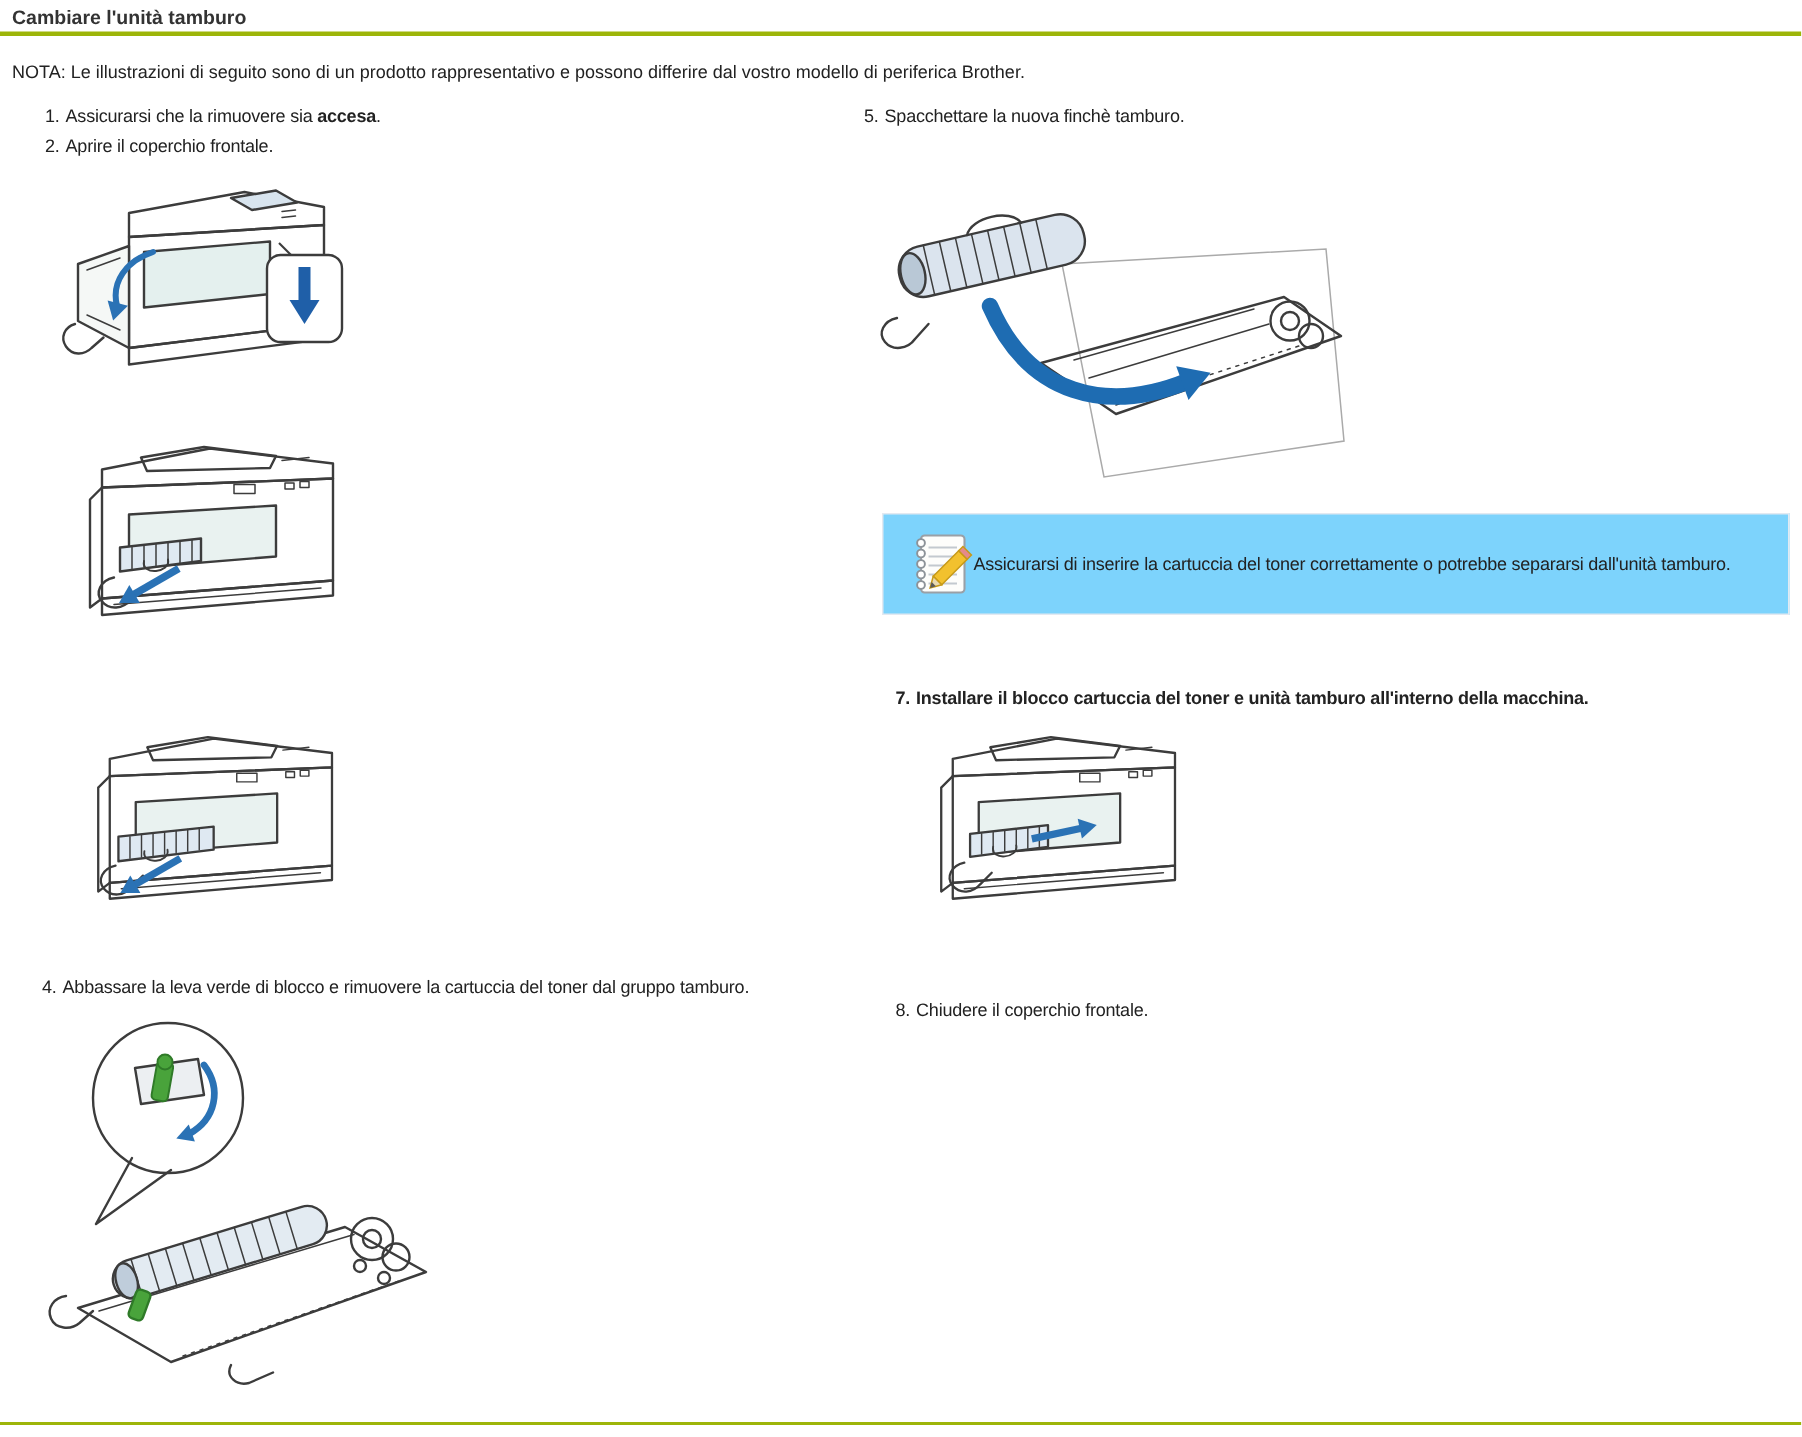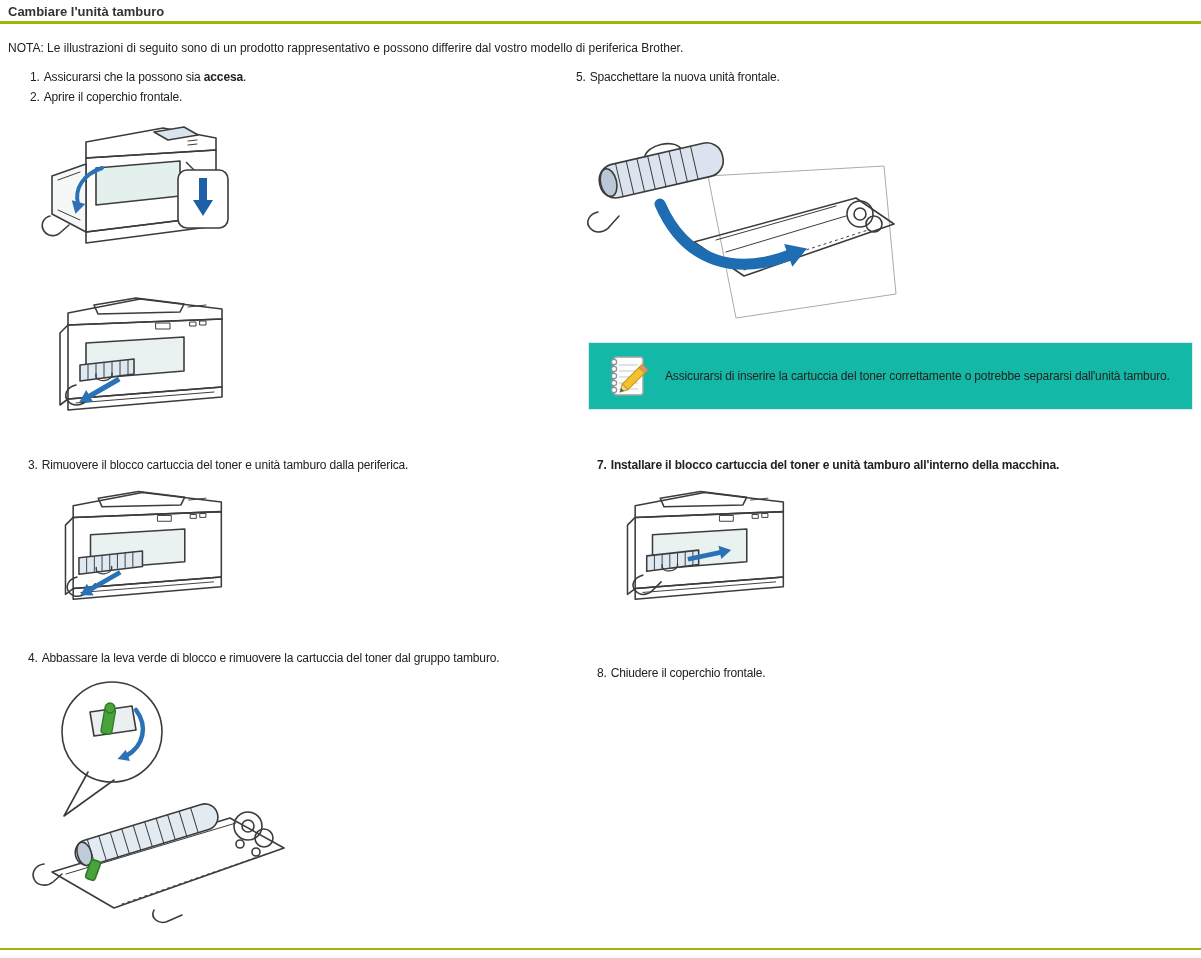--- a/index.html
+++ b/index.html
@@ -9,50 +9,47 @@
   .rule { position:absolute; left:0; width:1201px; background:var(--accent,#9db509); }
   .rule.top { top:21px; height:3px; }
   .rule.bottom { top:948px; height:2px; }
   .title { position:absolute; left:8px; top:4px; font-size:13px; font-weight:bold; color:#333; }
   .note { position:absolute; left:8px; top:41px; font-size:12px; color:#222;text-align:center; }
   .step { position:absolute; font-size:12px; color:#222; white-space:nowrap; letter-spacing:-0.15px; }
   .step .num { display:inline-block; margin-right:4px; }
   .ill { position:absolute; }
   .ill svg { display:block; }
   .callout { position:absolute; left:588px; top:342px; width:605px; height:68px;
-             background:#14b8a6; border:1px solid #e2e9f1; display:flex; align-items:center;
-             gap:16px; padding:8px 14px; }
+             background:#7dd3fc; border:1px solid #e2e9f1; display:flex; align-items:center;
+             padding:8px 14px; }
   .callout .txt { font-size:12px; color:#222; letter-spacing:-0.15px; }
   .lineart { fill:none; stroke:#3c3c3c; stroke-width:1.6; stroke-linejoin:round; stroke-linecap:round; }
   .thin { stroke-width:1; }
 </style>
 </head>
 <body>
 
 <div class="page">
 
   <div class="title">Cambiare l'unità tamburo</div>
   <div class="rule top"></div>
   <div class="note">NOTA: Le illustrazioni di seguito sono di un prodotto rappresentativo e possono differire dal vostro modello di periferica Brother.</div>
 
   <div class="step" style="left:30px; top:70px;">
-    <span class="num">1.</span><span><span>Assicurarsi che la possono sia </span><b>accesa</b><span>.</span></span>
+    <span class="num">1.</span><span><span>Assicurarsi che la rimuovere sia </span><b>accesa</b><span>.</span></span>
   </div>
   <div class="step" style="left:30px; top:90px;text-align:center;">
     <span class="num">2.</span><span>Aprire il coperchio frontale.</span>
   </div>
-  <div class="step" style="left:28px; top:458px;">
-    <span class="num">3.</span><span>Rimuovere il blocco cartuccia del toner e unità tamburo dalla periferica.</span>
-  </div>
   <div class="step" style="left:28px; top:651px;">
     <span class="num">4.</span><span>Abbassare la leva verde di blocco e rimuovere la cartuccia del toner dal gruppo tamburo.</span>
   </div>
 
   <div class="step" style="left:576px; top:70px;">
-    <span class="num">5.</span><span>Spacchettare la nuova unità frontale.</span>
+    <span class="num">5.</span><span>Spacchettare la nuova finchè tamburo.</span>
   </div>
   <div class="step" style="left:597px; top:458px;font-weight:bold;">
     <span class="num">7.</span><span>Installare il blocco cartuccia del toner e unità tamburo all'interno della macchina.</span>
   </div>
   <div class="step" style="left:597px; top:666px;">
     <span class="num">8.</span><span>Chiudere il coperchio frontale.</span>
   </div>
 
   <div class="ill" style="left:38px; top:112px;">
     <svg width="195" height="162" viewBox="0 0 195 162">

